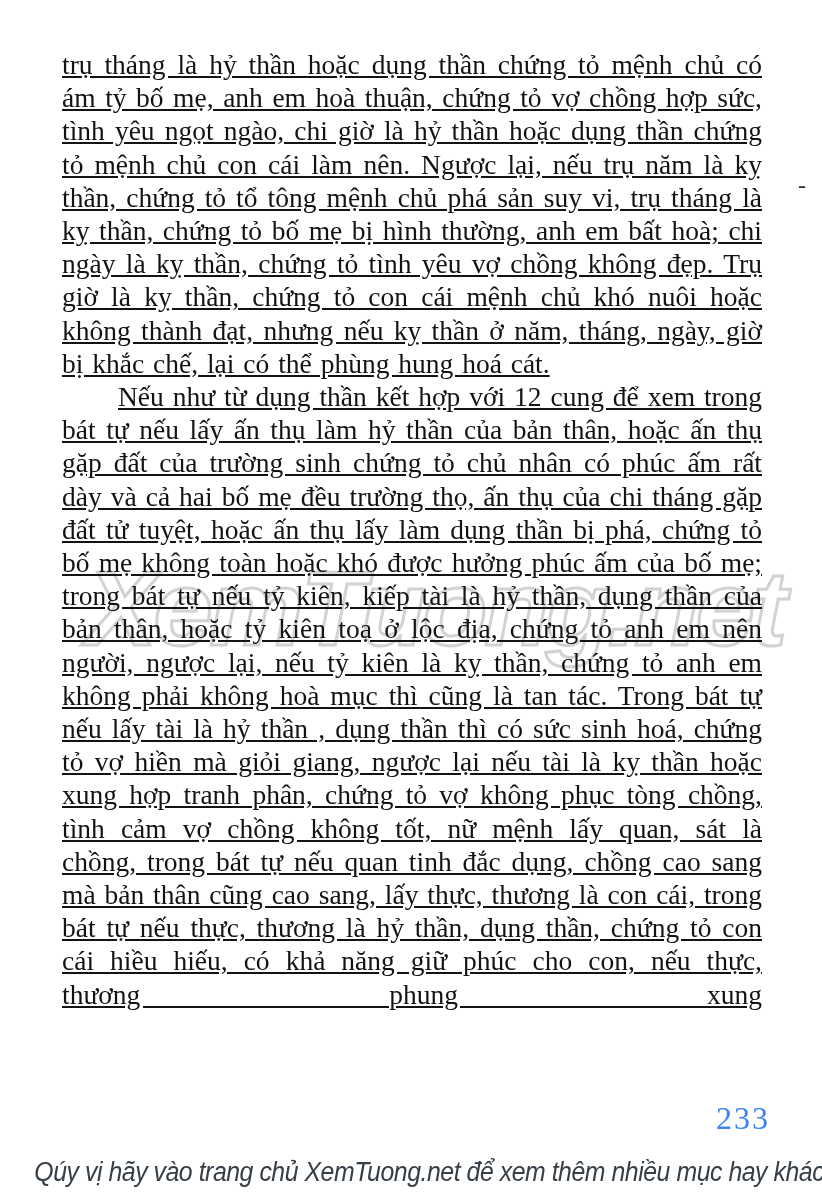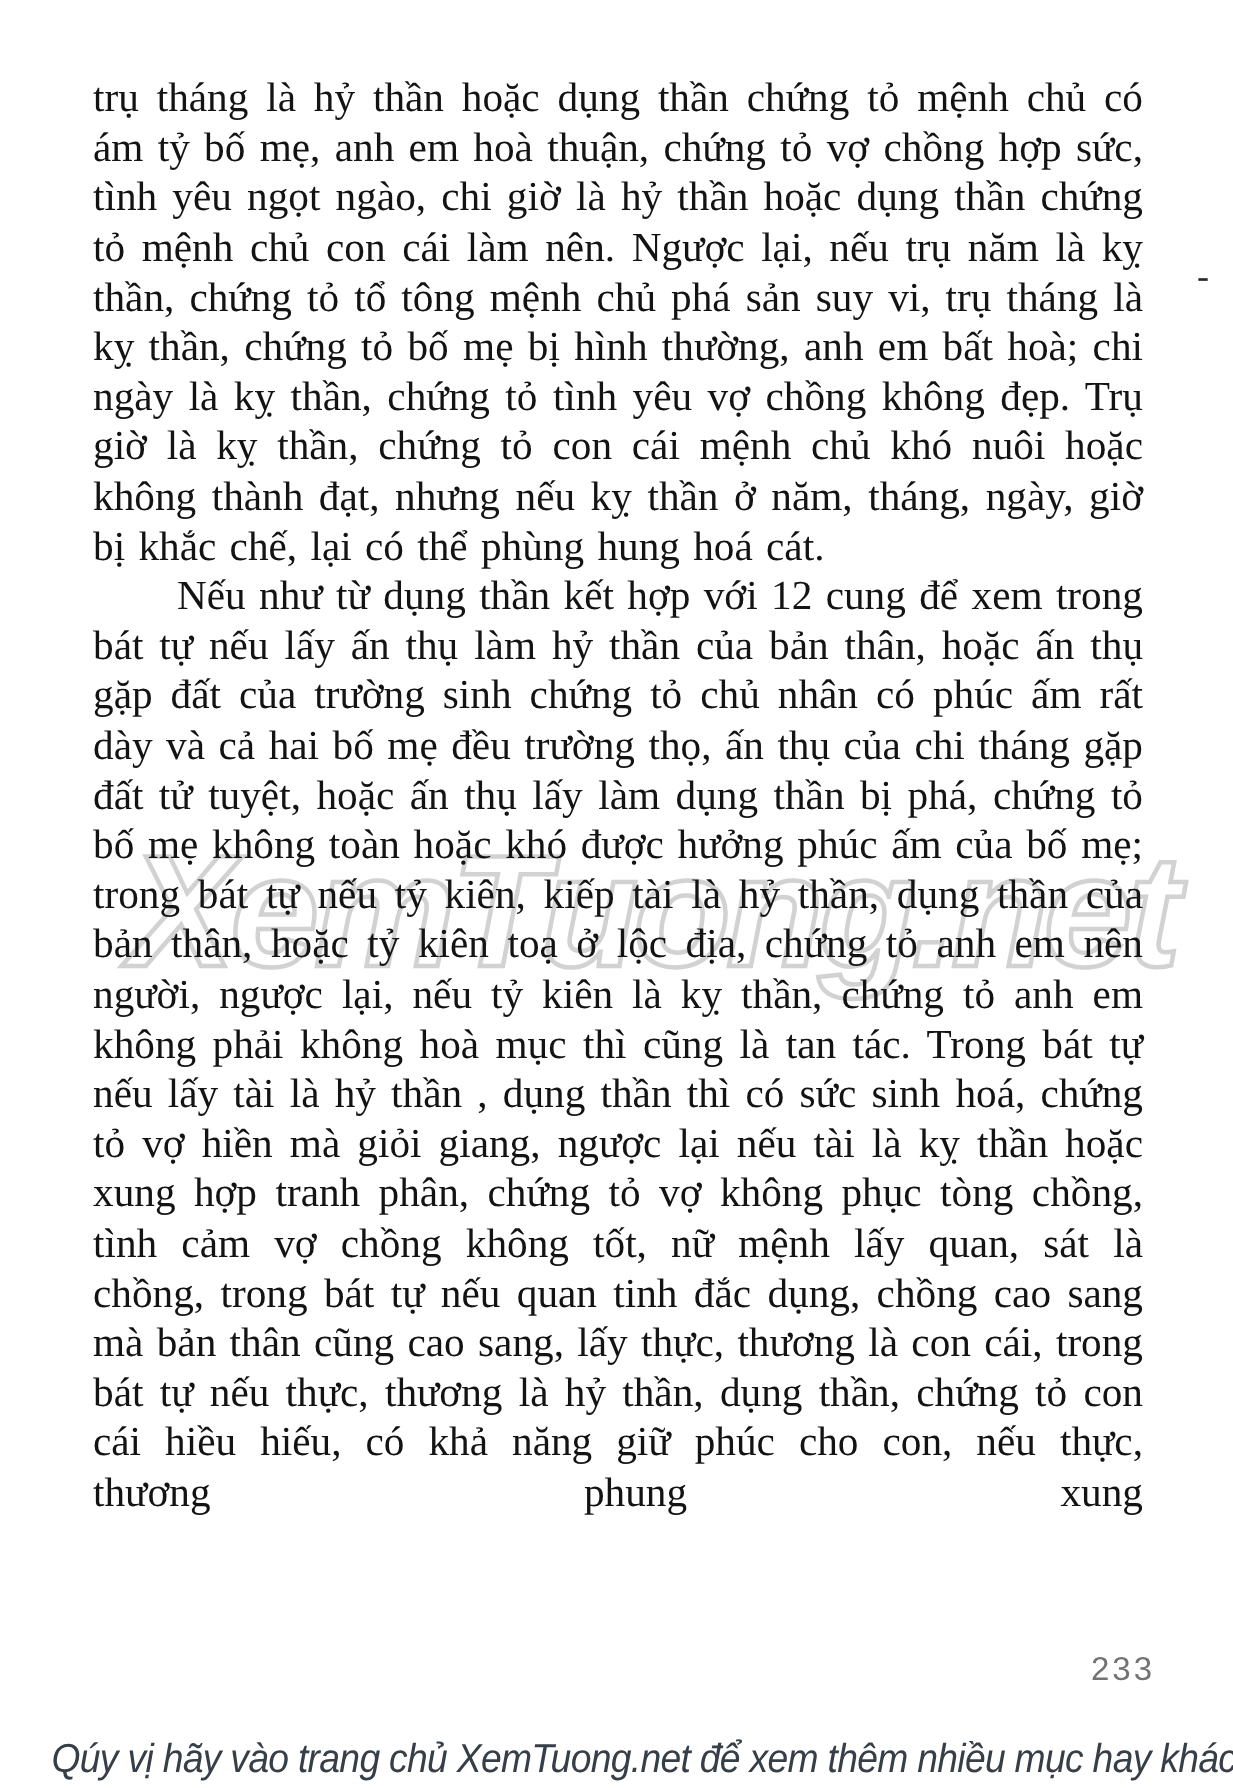--- a/index.html
+++ b/index.html
@@ -38,44 +38,45 @@
     z-index: 1;
     padding: 48px 60px 0 62px;
   }
   .body-text p {
     margin: 0;
     font-size: 27.5px;
     line-height: 33.2px;
     color: #131313;
     text-align: justify;
     word-spacing: 2px;
+    text-decoration: underline;
   }
   .body-text p.indented {
     text-indent: 56px;
   }
   .body-text p.fill-last {
     text-align-last: justify;
   }
   .margin-mark {
     position: absolute;
     top: 172px;
     right: 16px;
     z-index: 1;
     font-size: 24px;
     color: #2a2a2a;
   }
   .page-number {
     position: absolute;
     top: 1100px;
     right: 52px;
     z-index: 1;
-    font-family: Liberation Sans, sans-serif;
-    font-size: 22px;
+    font-family: Liberation Serif, serif;
+    font-size: 32px;
     letter-spacing: 2px;
-    color: #737373;
+    color: #3b82f6;
   }
   .footer {
     position: absolute;
     bottom: 4px;
     left: 0;
     width: 100%;
     z-index: 1;
     text-align: center;
     font-style: italic;
   }

